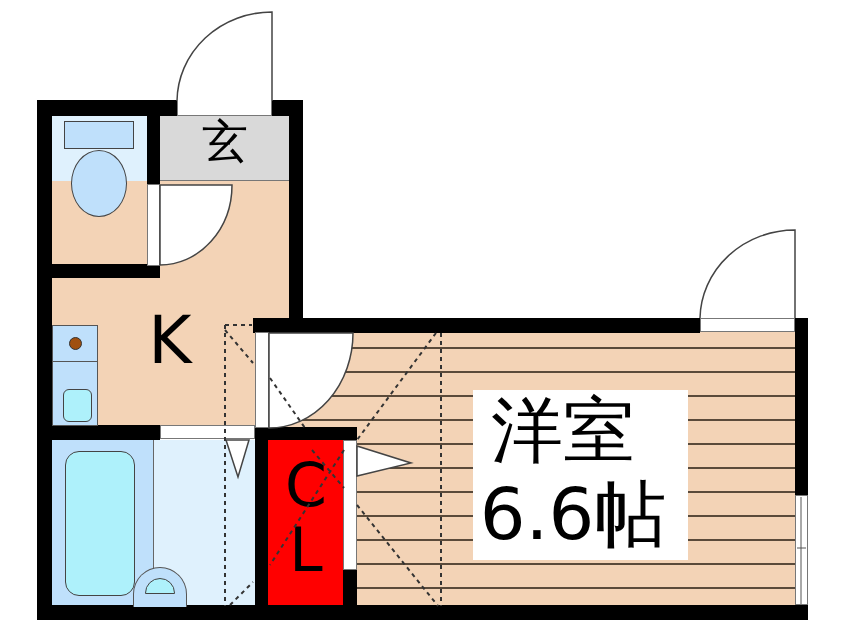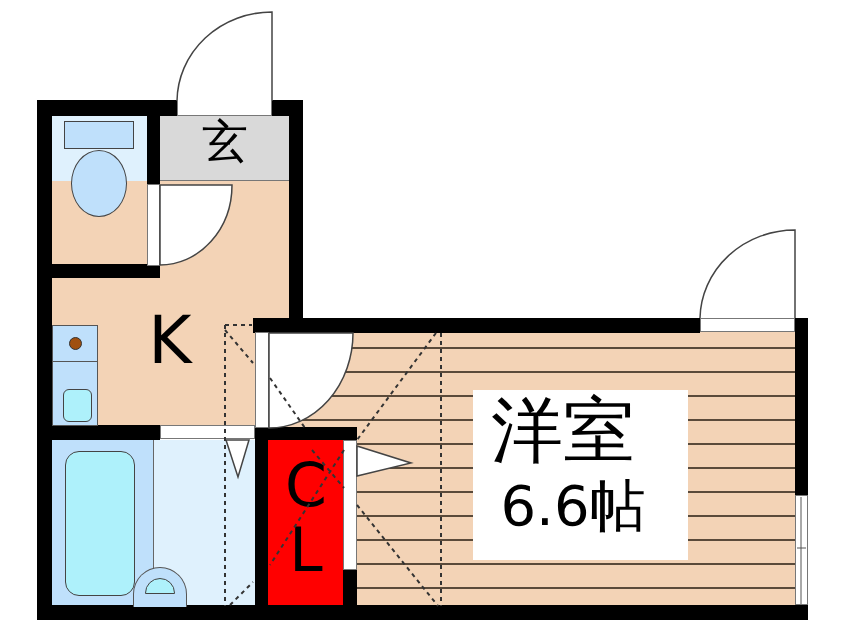--- a/index.html
+++ b/index.html
@@ -55,21 +55,21 @@
 <div class="abs" style="left:65px;top:451px;width:70px;height:145px;background:#aef1fb;border:1.5px solid #444;border-radius:14px;"></div>
 <div class="abs" style="left:133px;top:567px;width:54px;height:40px;background:#bfe0fb;border:1.5px solid #555;border-radius:27px 27px 0 0;border-bottom:none;"></div>
 <div class="abs" style="left:145px;top:578px;width:30px;height:16px;background:#aef1fb;border:1.5px solid #444;border-radius:15px 15px 0 0;"></div>
 
 <div class="lbl" style="left:190px;top:118px;width:70px;font-size:46px;">玄</div>
 <div class="lbl" style="left:130px;top:308px;width:80px;font-size:66px;">K</div>
 <div class="lbl" style="left:276px;top:455px;width:60px;font-size:60px;">C</div>
 <div class="lbl" style="left:276px;top:520px;width:60px;font-size:60px;">L</div>
 <div class="abs" style="left:473px;top:390px;width:215px;height:170px;background:#fff;"></div>
 <div class="lbl" style="left:473px;top:394px;width:180px;font-size:72px;">洋室</div>
-<div class="lbl" style="left:473px;top:478px;width:200px;font-size:56px;">6.6帖</div>
+<div class="lbl" style="left:473px;top:478px;width:200px;font-size:72px;">6.6帖</div>
 
 <svg width="846" height="634">
   <g fill="none" stroke="#444" stroke-width="1.5">
 
     <path d="M177 101 A95 90 0 0 1 272 12 L272 101" fill="#fff"></path>
 
     <path d="M160 185 L232 185 A72 80 0 0 1 160 265 Z" fill="#fff"></path>
 
     <path d="M269 333 L353 333 A84 95 0 0 1 269 428 Z" fill="#fff"></path>
 

